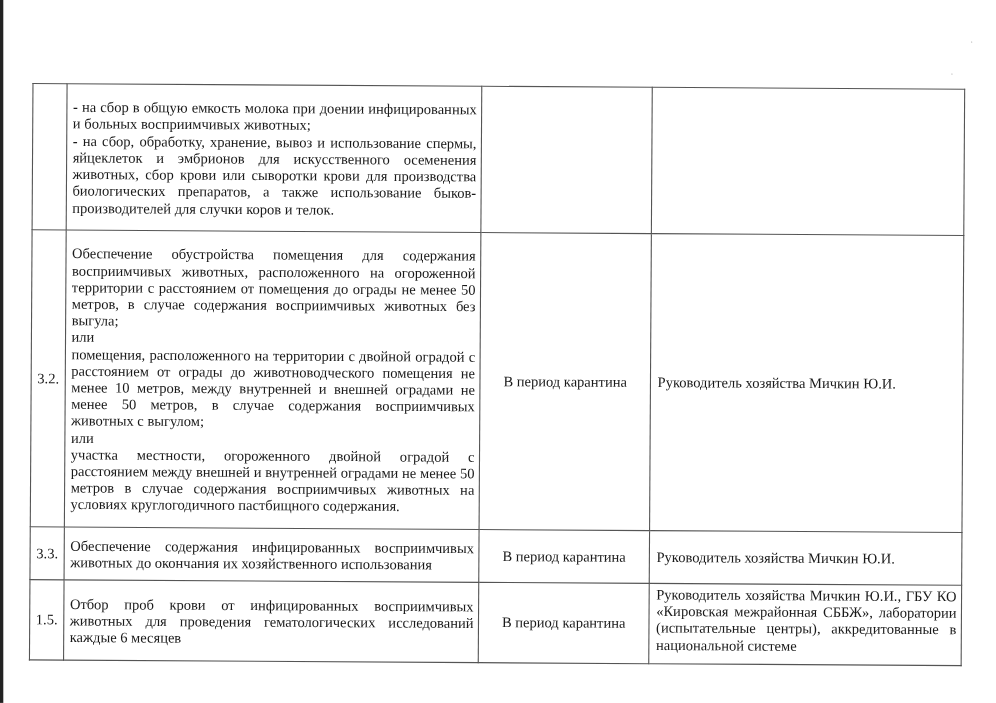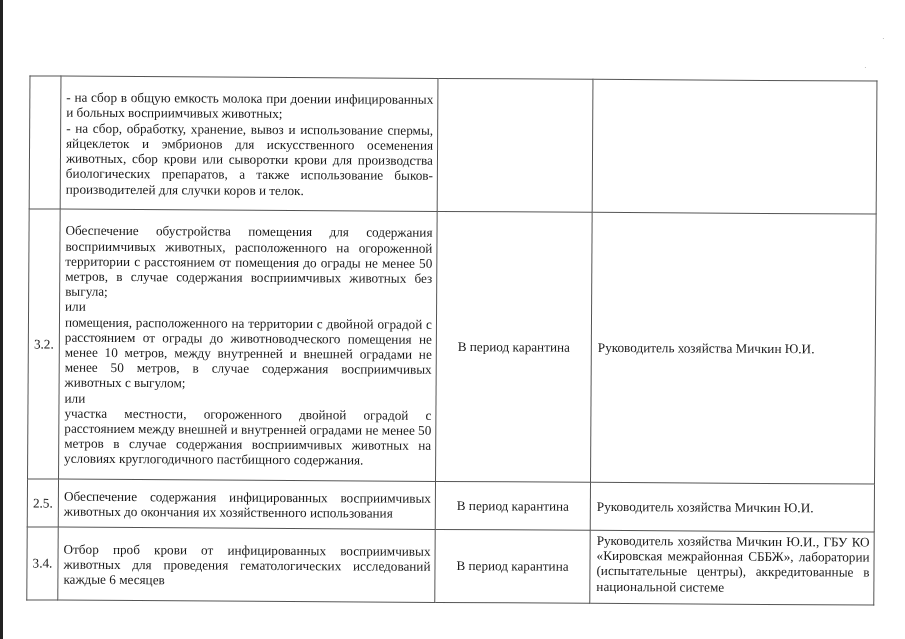--- a/index.html
+++ b/index.html
@@ -107,29 +107,29 @@
           <span class="p">Обеспечение обустройства помещения для содержания восприимчивых животных, расположенного на огороженной территории с расстоянием от помещения до ограды не менее 50 метров, в случае содержания восприимчивых животных без выгула;</span>
           <span class="p">или</span>
           <span class="p">помещения, расположенного на территории с двойной оградой с расстоянием от ограды до животноводческого помещения не менее 10 метров, между внутренней и внешней оградами не менее 50 метров, в случае содержания восприимчивых животных с выгулом;</span>
           <span class="p">или</span>
           <span class="p">участка местности, огороженного двойной оградой с расстоянием между внешней и внутренней оградами не менее 50 метров в случае содержания восприимчивых животных на условиях круглогодичного пастбищного содержания.</span>
         </td>
         <td class="period">В период карантина</td>
         <td class="resp">Руководитель хозяйства Мичкин Ю.И.</td>
       </tr>
       <tr class="row-33">
-        <td class="num">2.5.</td>
+        <td class="num">3.3.</td>
         <td class="desc">
           <span class="p">Обеспечение содержания инфицированных восприимчивых животных до окончания их хозяйственного использования</span>
         </td>
         <td class="period">В период карантина</td>
         <td class="resp">Руководитель хозяйства Мичкин Ю.И.</td>
       </tr>
       <tr class="row-34">
-        <td class="num">3.4.</td>
+        <td class="num">1.5.</td>
         <td class="desc">
           <span class="p">Отбор проб крови от инфицированных восприимчивых животных для проведения гематологических исследований каждые 6 месяцев</span>
         </td>
         <td class="period">В период карантина</td>
         <td class="resp justify">Руководитель хозяйства Мичкин Ю.И., ГБУ КО «Кировская межрайонная СББЖ», лаборатории (испытательные центры), аккредитованные в национальной системе</td>
       </tr>
     </tbody>
   </table>
 </div>
 

